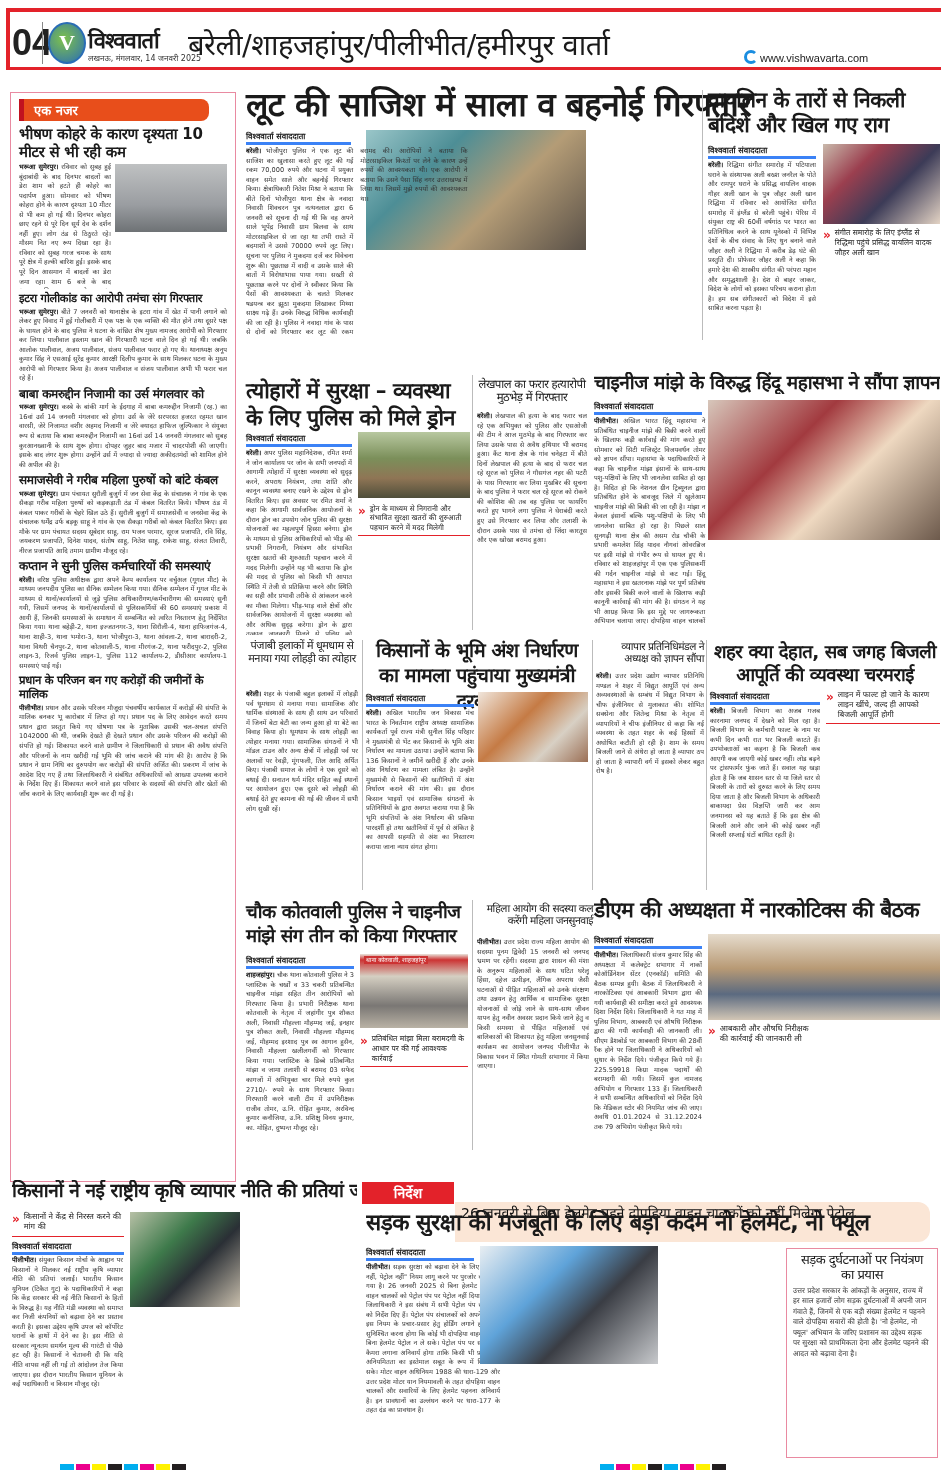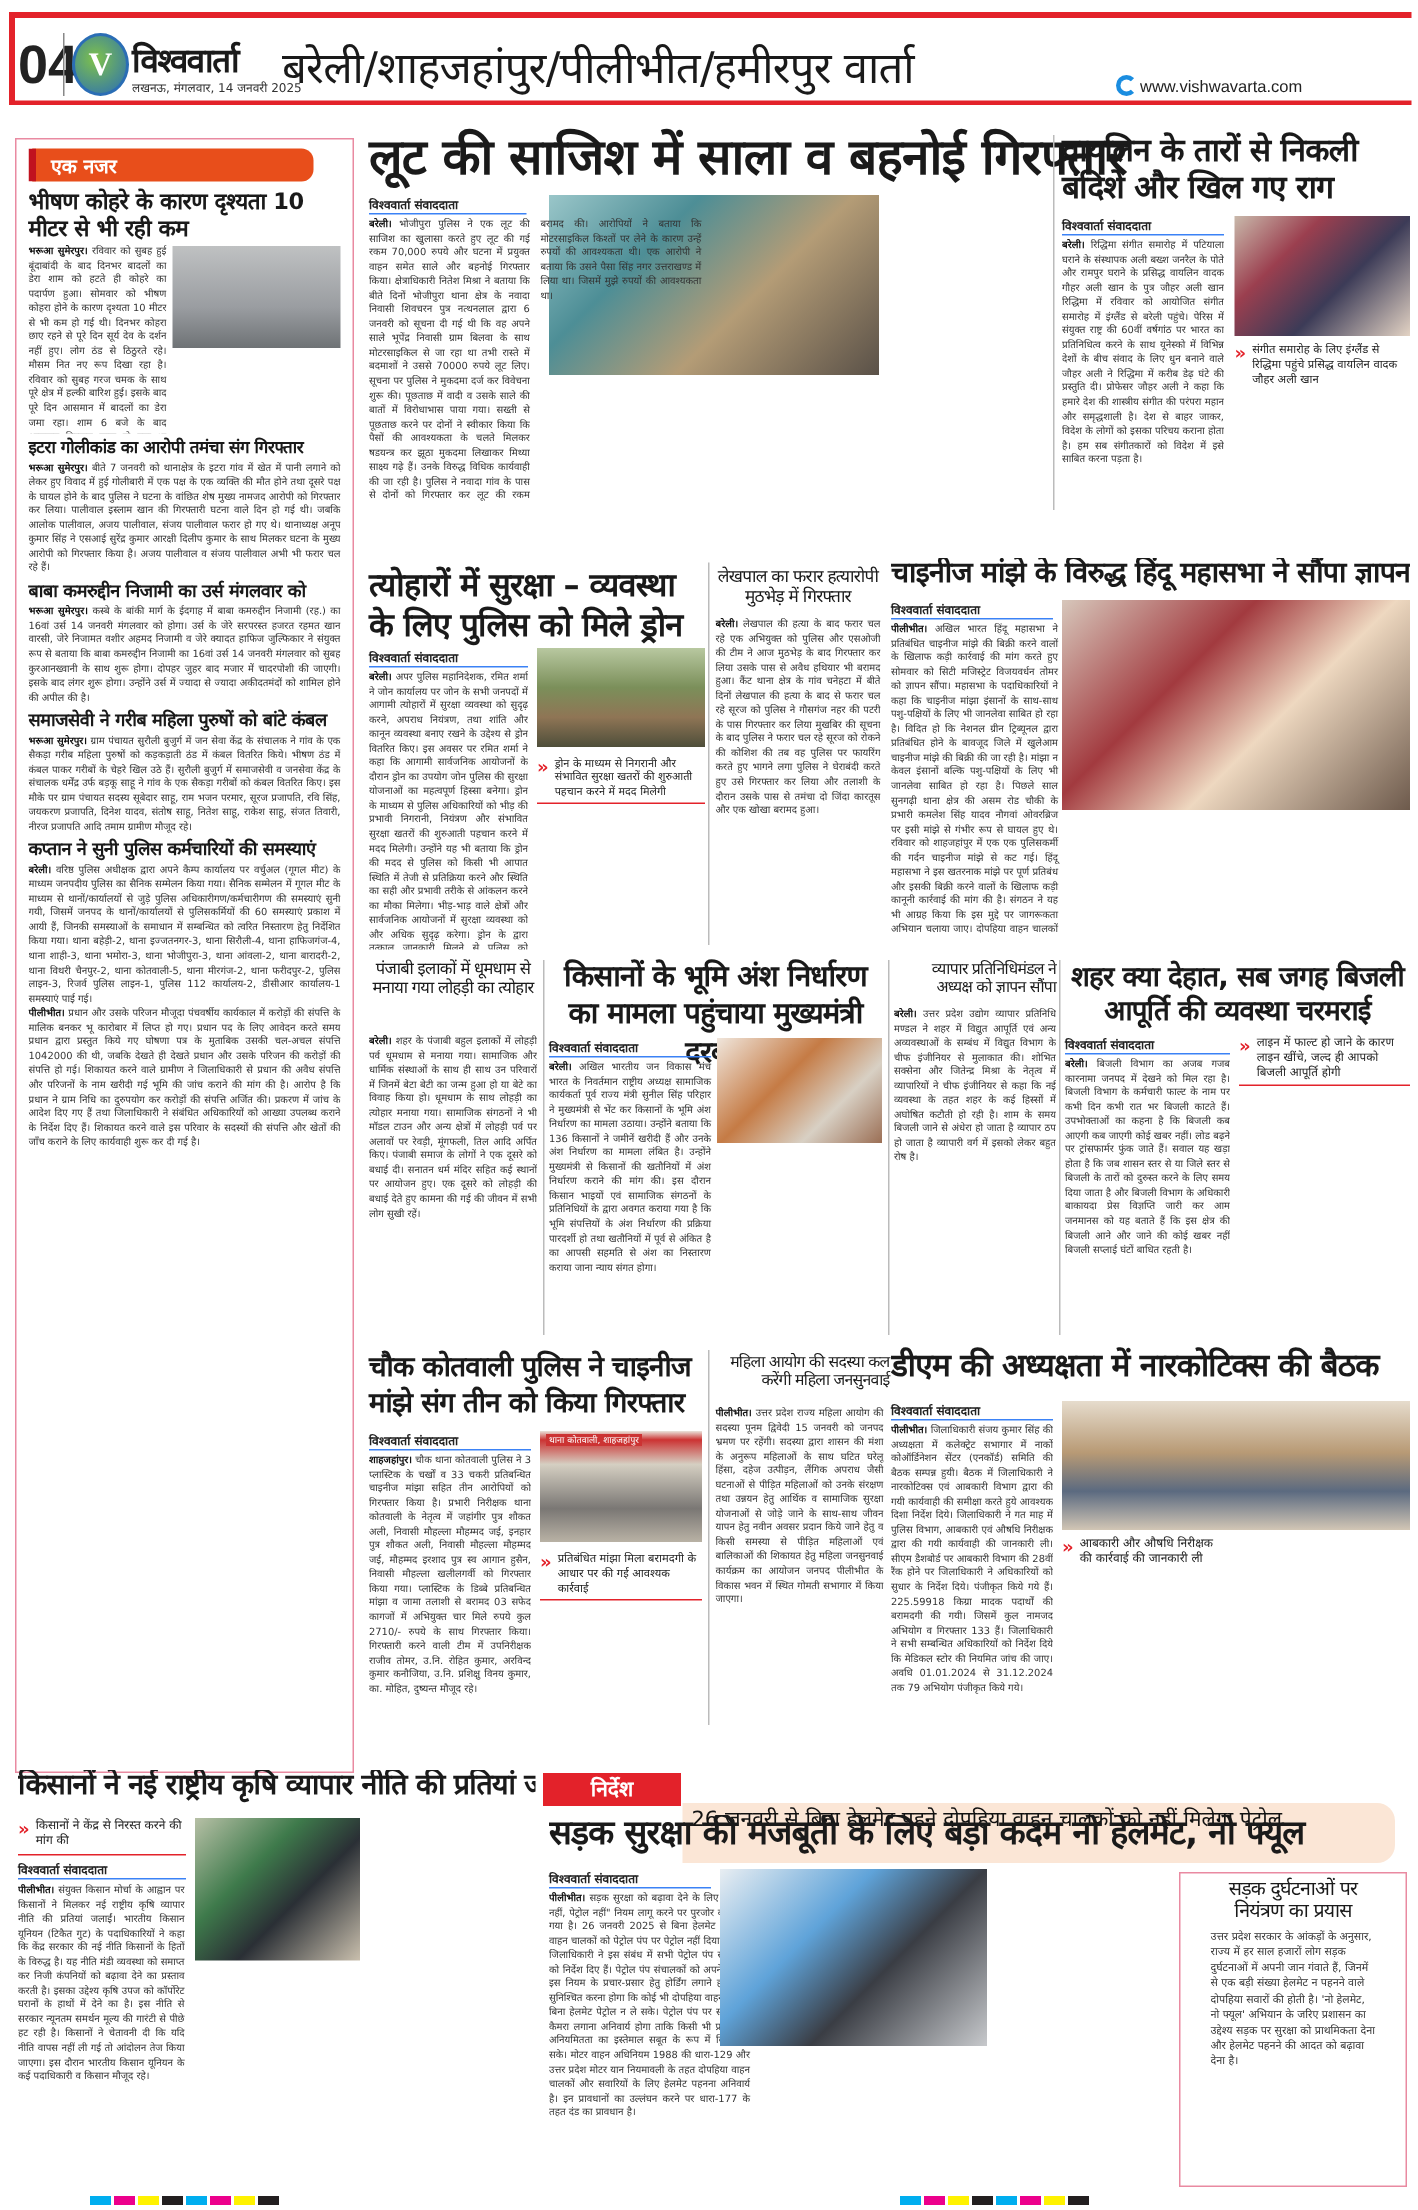--- a/index.html
+++ b/index.html
@@ -10,21 +10,21 @@
 .pgno{left:12px;top:22px;font-family:"Liberation Sans",sans-serif;font-size:36px;font-weight:700;color:#222}
 .hdr-divider{left:42px;top:22px;width:1px;height:42px;background:#888}
 .logo{left:48px;top:22px;width:38px;height:42px;border-radius:50%;background:radial-gradient(circle at 40% 40%,#7fc24a,#2a6db5);border:2px solid #2a6db5}
 .logo span{display:block;text-align:center;color:#fff;font-weight:700;font-size:22px;line-height:38px;font-family:"Liberation Serif",serif}
 .brand{left:88px;top:24px;font-size:22px;font-weight:700;color:#1a1a1a;letter-spacing:-1px}
 .dateline{left:88px;top:52px;font-size:8px;color:#333}
 .region{left:188px;top:24px;font-size:29px;color:#1a1a1a;letter-spacing:-.5px}
 .website{left:760px;top:52px;font-size:11px;color:#222;font-family:"Liberation Sans",sans-serif}
 .ie-icon{left:744px;top:50px;width:14px;height:14px;border-radius:50%;border:3px solid #1a8de0;border-right-color:transparent}
 .hl{font-weight:700;color:#1a1a1a;line-height:1.15;letter-spacing:-.5px}
-.byline{font-size:8px;font-weight:700;border-bottom:1px solid #3b82f6;padding-bottom:1px;margin-bottom:2px;color:#222}
+.byline{font-size:8px;font-weight:700;border-bottom:3px solid #3b82f6;padding-bottom:1px;margin-bottom:2px;color:#222}
 .body{font-size:6.6px;line-height:1.45;color:#333;text-align:justify;overflow:hidden}
 .body b{color:#111}
 .col-rule{background:#bbb;width:1px}
 .photo{background:linear-gradient(135deg,#8a8f96,#5f6670 40%,#a9a38e 70%,#6d6a64)}
 .ph-fog{background:linear-gradient(180deg,#bfc1c2,#9a9da1 60%,#6e7275)}
 .ph-police{background:linear-gradient(135deg,#9ac6c9,#4d8e96 30%,#b49c76 60%,#5a5148)}
 .ph-music{background:linear-gradient(135deg,#c9b9ab,#9b3f4f 30%,#3c3b57 60%,#e3d3c4)}
 .ph-drone{background:linear-gradient(180deg,#b8c8a0,#7b8f5a 40%,#8f7555 70%,#4e4e3a)}
 .ph-group{background:linear-gradient(135deg,#d7c7bb,#a23a3f 35%,#eed8c0 60%,#6d5a4c)}
 .ph-cm{background:linear-gradient(135deg,#f0e6dc,#c57b45 40%,#d8d0c4 70%,#9b6f55)}
@@ -81,20 +81,21 @@
     <div class="sub-hl" style="font-size:12px">समाजसेवी ने गरीब महिला पुरुषों को बांटे कंबल</div>
     <div class="body" style="max-height:68px"><b>भरूआ सुमेरपुर।</b> <span>ग्राम पंचायत सुरौली बुजुर्ग में जन सेवा केंद्र के संचालक ने गांव के एक सैकड़ा गरीब महिला पुरुषों को कड़कड़ाती ठंड में कंबल वितरित किये। भीषण ठंड में कंबल पाकर गरीबों के चेहरे खिल उठे हैं। सुरौली बुजुर्ग में समाजसेवी व जनसेवा केंद्र के संचालक धर्मेंद्र उर्फ बड़कू साहू ने गांव के एक सैकड़ा गरीबों को कंबल वितरित किए। इस मौके पर ग्राम पंचायत सदस्य सूबेदार साहू, राम भजन परमार, सूरज प्रजापति, रवि सिंह, जयकरण प्रजापति, दिनेश यादव, संतोष साहू, नितेश साहू, राकेश साहू, संजत तिवारी, नीरज प्रजापति आदि तमाम ग्रामीण मौजूद रहे।</span></div>
   </div>
 
   <div>
     <div class="sub-hl" style="font-size:12px">कप्तान ने सुनी पुलिस कर्मचारियों की समस्याएं</div>
     <div class="body" style="max-height:155px"><b>बरेली।</b> <span>वरिष्ठ पुलिस अधीक्षक द्वारा अपने कैम्प कार्यालय पर वर्चुअल (गूगल मीट) के माध्यम जनपदीय पुलिस का सैनिक सम्मेलन किया गया। सैनिक सम्मेलन में गूगल मीट के माध्यम से थानों/कार्यालयों से जुड़े पुलिस अधिकारीगण/कर्मचारीगण की समस्याएं सुनी गयी, जिसमें जनपद के थानों/कार्यालयों से पुलिसकर्मियों की 60 समस्याएं प्रकाश में आयी हैं, जिनकी समस्याओं के समाधान में सम्बन्धित को त्वरित निस्तारण हेतु निर्देशित किया गया। थाना बहेड़ी-2, थाना इज्जतनगर-3, थाना सिरौली-4, थाना हाफिजगंज-4, थाना शाही-3, थाना भमोरा-3, थाना भोजीपुरा-3, थाना आंवला-2, थाना बारादरी-2, थाना विथरी चैनपुर-2, थाना कोतवाली-5, थाना मीरगंज-2, थाना फरीदपुर-2, पुलिस लाइन-3, रिजर्व पुलिस लाइन-1, पुलिस 112 कार्यालय-2, डीसीआर कार्यालय-1 समस्याएं पाई गई।</span></div>
   </div>
 
   <div>
+    <div class="sub-hl" style="font-size:11.5px">प्रधान के परिजन बन गए करोड़ों की जमीनों के मालिक</div>
     <div class="body" style="max-height:300px"><b>पीलीभीत।</b> <span>प्रधान और उसके परिजन मौजूदा पंचवर्षीय कार्यकाल में करोड़ों की संपत्ति के मालिक बनकर भू कारोबार में लिप्त हो गए। प्रधान पद के लिए आवेदन करते समय प्रधान द्वारा प्रस्तुत किये गए घोषणा पत्र के मुताबिक उसकी चल-अचल संपत्ति 1042000 की थी, जबकि देखते ही देखते प्रधान और उसके परिजन की करोड़ों की संपत्ति हो गई। शिकायत करने वाले ग्रामीण ने जिलाधिकारी से प्रधान की अवैध संपत्ति और परिजनों के नाम खरीदी गई भूमि की जांच कराने की मांग की है। आरोप है कि प्रधान ने ग्राम निधि का दुरुपयोग कर करोड़ों की संपत्ति अर्जित की। प्रकरण में जांच के आदेश दिए गए हैं तथा जिलाधिकारी ने संबंधित अधिकारियों को आख्या उपलब्ध कराने के निर्देश दिए हैं। शिकायत करने वाले इस परिवार के सदस्यों की संपत्ति और खेतों की जाँच कराने के लिए कार्यवाही शुरू कर दी गई है।</span></div>
   </div>
 </div>
 
 <div class="abs hl" style="left:246px;top:86px;font-size:33px;width:460px;white-space:nowrap">लूट की साजिश में साला व बहनोई गिरफ्तार</div>
 <div class="abs" style="left:246px;top:130px;width:450px;height:210px">
   <div class="byline" style="width:105px">विश्ववार्ता संवाददाता</div>
   <div class="abs photo ph-police" style="left:120px;top:0;width:220px;height:120px"></div>
   <div class="body" style="column-count:4;column-gap:7px;height:196px;column-fill:auto;position:relative">
     <b>बरेली।</b> <span>भोजीपुरा पुलिस ने एक लूट की साजिश का खुलासा करते हुए लूट की गई रकम 70,000 रुपये और घटना में प्रयुक्त वाहन समेत साले और बहनोई गिरफ्तार किया। क्षेत्राधिकारी नितेश मिश्रा ने बताया कि बीते दिनों भोजीपुरा थाना क्षेत्र के नवादा निवासी शिवचरन पुत्र नत्थनलाल द्वारा 6 जनवरी को सूचना दी गई थी कि वह अपने साले भूपेंद्र निवासी ग्राम बिलवा के साथ मोटरसाइकिल से जा रहा था तभी रास्ते में बदमाशों ने उससे 70000 रुपये लूट लिए। सूचना पर पुलिस ने मुकदमा दर्ज कर विवेचना शुरू की। पूछताछ में वादी व उसके साले की बातों में विरोधाभास पाया गया। सख्ती से पूछताछ करने पर दोनों ने स्वीकार किया कि पैसों की आवश्यकता के चलते मिलकर षडयन्त्र कर झूठा मुकदमा लिखाकर मिथ्या साक्ष्य गढ़े हैं। उनके विरुद्ध विधिक कार्यवाही की जा रही है। पुलिस ने नवादा गांव के पास से दोनों को गिरफ्तार कर लूट की रकम बरामद की। आरोपियों ने बताया कि मोटरसाइकिल किश्तों पर लेने के कारण उन्हें रुपयों की आवश्यकता थी। एक आरोपी ने बताया कि उसने पैसा सिंह नगर उत्तराखण्ड में लिया था। जिसमें मुझे रुपयों की आवश्यकता था।</span>
@@ -215,21 +216,21 @@
 </div>
 
 <div class="abs nirdesh" style="left:362px;top:1182px;width:92px;height:22px;line-height:22px">निर्देश</div>
 <div class="abs nirdesh-bar" style="left:455px;top:1202px;width:475px;height:40px;line-height:22px;padding-left:6px">26 जनवरी से बिना हेलमेट पहने दोपहिया वाहन चालकों को नहीं मिलेगा पेट्रोल</div>
 <div class="abs hl" style="left:366px;top:1210px;width:574px;font-size:22.5px;white-space:nowrap;overflow:hidden">सड़क सुरक्षा की मजबूती के लिए बड़ा कदम नो हेलमेट, नो फ्यूल</div>
 <div class="abs" style="left:366px;top:1246px;width:414px;height:216px">
   <div class="byline" style="width:108px">विश्ववार्ता संवाददाता</div>
   <div class="abs photo ph-petrol" style="left:114px;top:0;width:178px;height:118px"></div>
   <div class="body" style="column-count:3;column-gap:6px;height:212px;column-fill:auto"><b>पीलीभीत।</b> <span>सड़क सुरक्षा को बढ़ावा देने के लिए "हेलमेट नहीं, पेट्रोल नहीं" नियम लागू करने पर पुरजोर बल दिया गया है। 26 जनवरी 2025 से बिना हेलमेट दोपहिया वाहन चालकों को पेट्रोल पंप पर पेट्रोल नहीं दिया जाएगा। जिलाधिकारी ने इस संबंध में सभी पेट्रोल पंप संचालकों को निर्देश दिए हैं। पेट्रोल पंप संचालकों को अपने पंप पर इस नियम के प्रचार-प्रसार हेतु होर्डिंग लगाने होंगे। यह सुनिश्चित करना होगा कि कोई भी दोपहिया वाहन चालक बिना हेलमेट पेट्रोल न ले सके। पेट्रोल पंप पर सीसीटीवी कैमरा लगाना अनिवार्य होगा ताकि किसी भी प्रकार की अनियमितता का इस्तेमाल सबूत के रूप में किया जा सके। मोटर वाहन अधिनियम 1988 की धारा-129 और उत्तर प्रदेश मोटर यान नियमावली के तहत दोपहिया वाहन चालकों और सवारियों के लिए हेलमेट पहनना अनिवार्य है। इन प्रावधानों का उल्लंघन करने पर धारा-177 के तहत दंड का प्रावधान है।</span></div>
 </div>
-<div class="abs pink-box" style="left:786px;top:1248px;width:152px;height:210px;padding:4px 20px">
+<div class="abs pink-box" style="left:786px;top:1248px;width:152px;height:210px;padding:4px 6px">
   <div class="hl" style="font-size:13px;text-align:center;font-weight:400;margin-bottom:3px">सड़क दुर्घटनाओं पर नियंत्रण का प्रयास</div>
   <div class="body" style="font-size:7.2px;text-align:left">उत्तर प्रदेश सरकार के आंकड़ों के अनुसार, राज्य में हर साल हजारों लोग सड़क दुर्घटनाओं में अपनी जान गंवाते हैं, जिनमें से एक बड़ी संख्या हेलमेट न पहनने वाले दोपहिया सवारों की होती है। 'नो हेलमेट, नो फ्यूल' अभियान के जरिए प्रशासन का उद्देश्य सड़क पर सुरक्षा को प्राथमिकता देना और हेलमेट पहनने की आदत को बढ़ावा देना है।</div>
 </div>
 
 <div class="abs cmyk" style="left:60px;top:1464px" id="cmyk-left">
     <span style="background: rgb(0, 174, 239);"></span>
     <span style="background: rgb(236, 0, 140);"></span>
     <span style="background: rgb(255, 242, 0);"></span>
     <span style="background: rgb(35, 31, 32);"></span>
     <span style="background: rgb(0, 174, 239);"></span>

